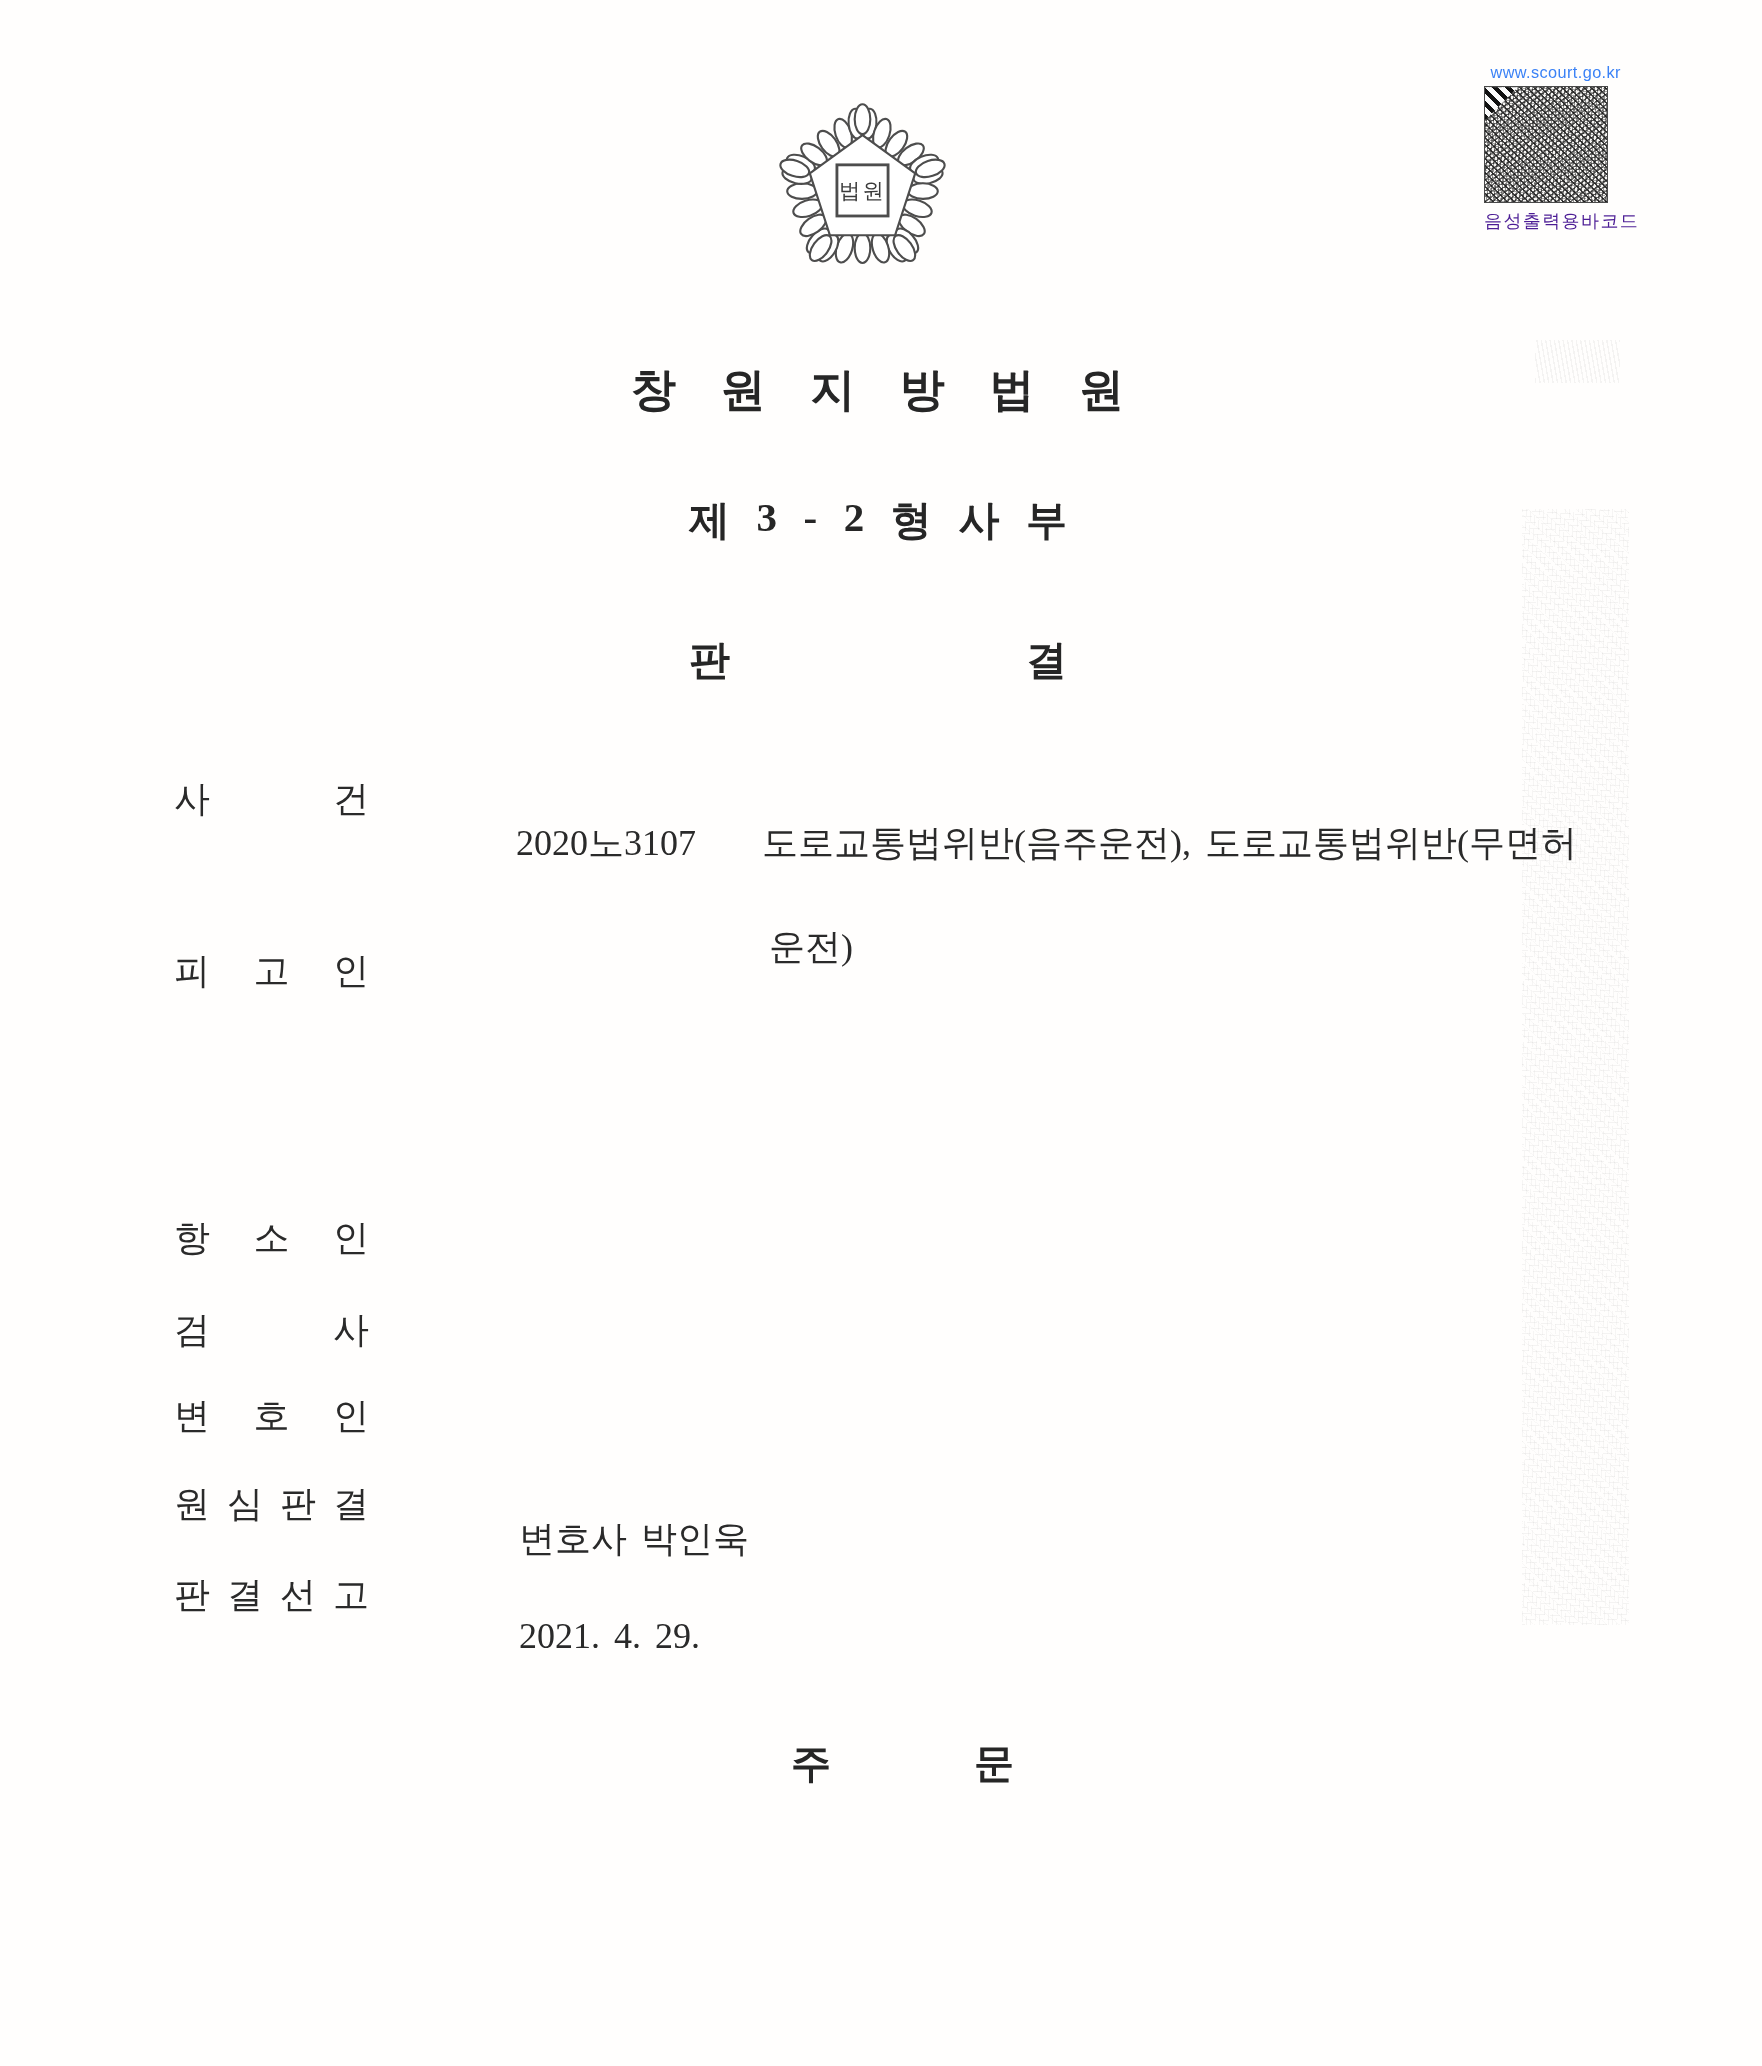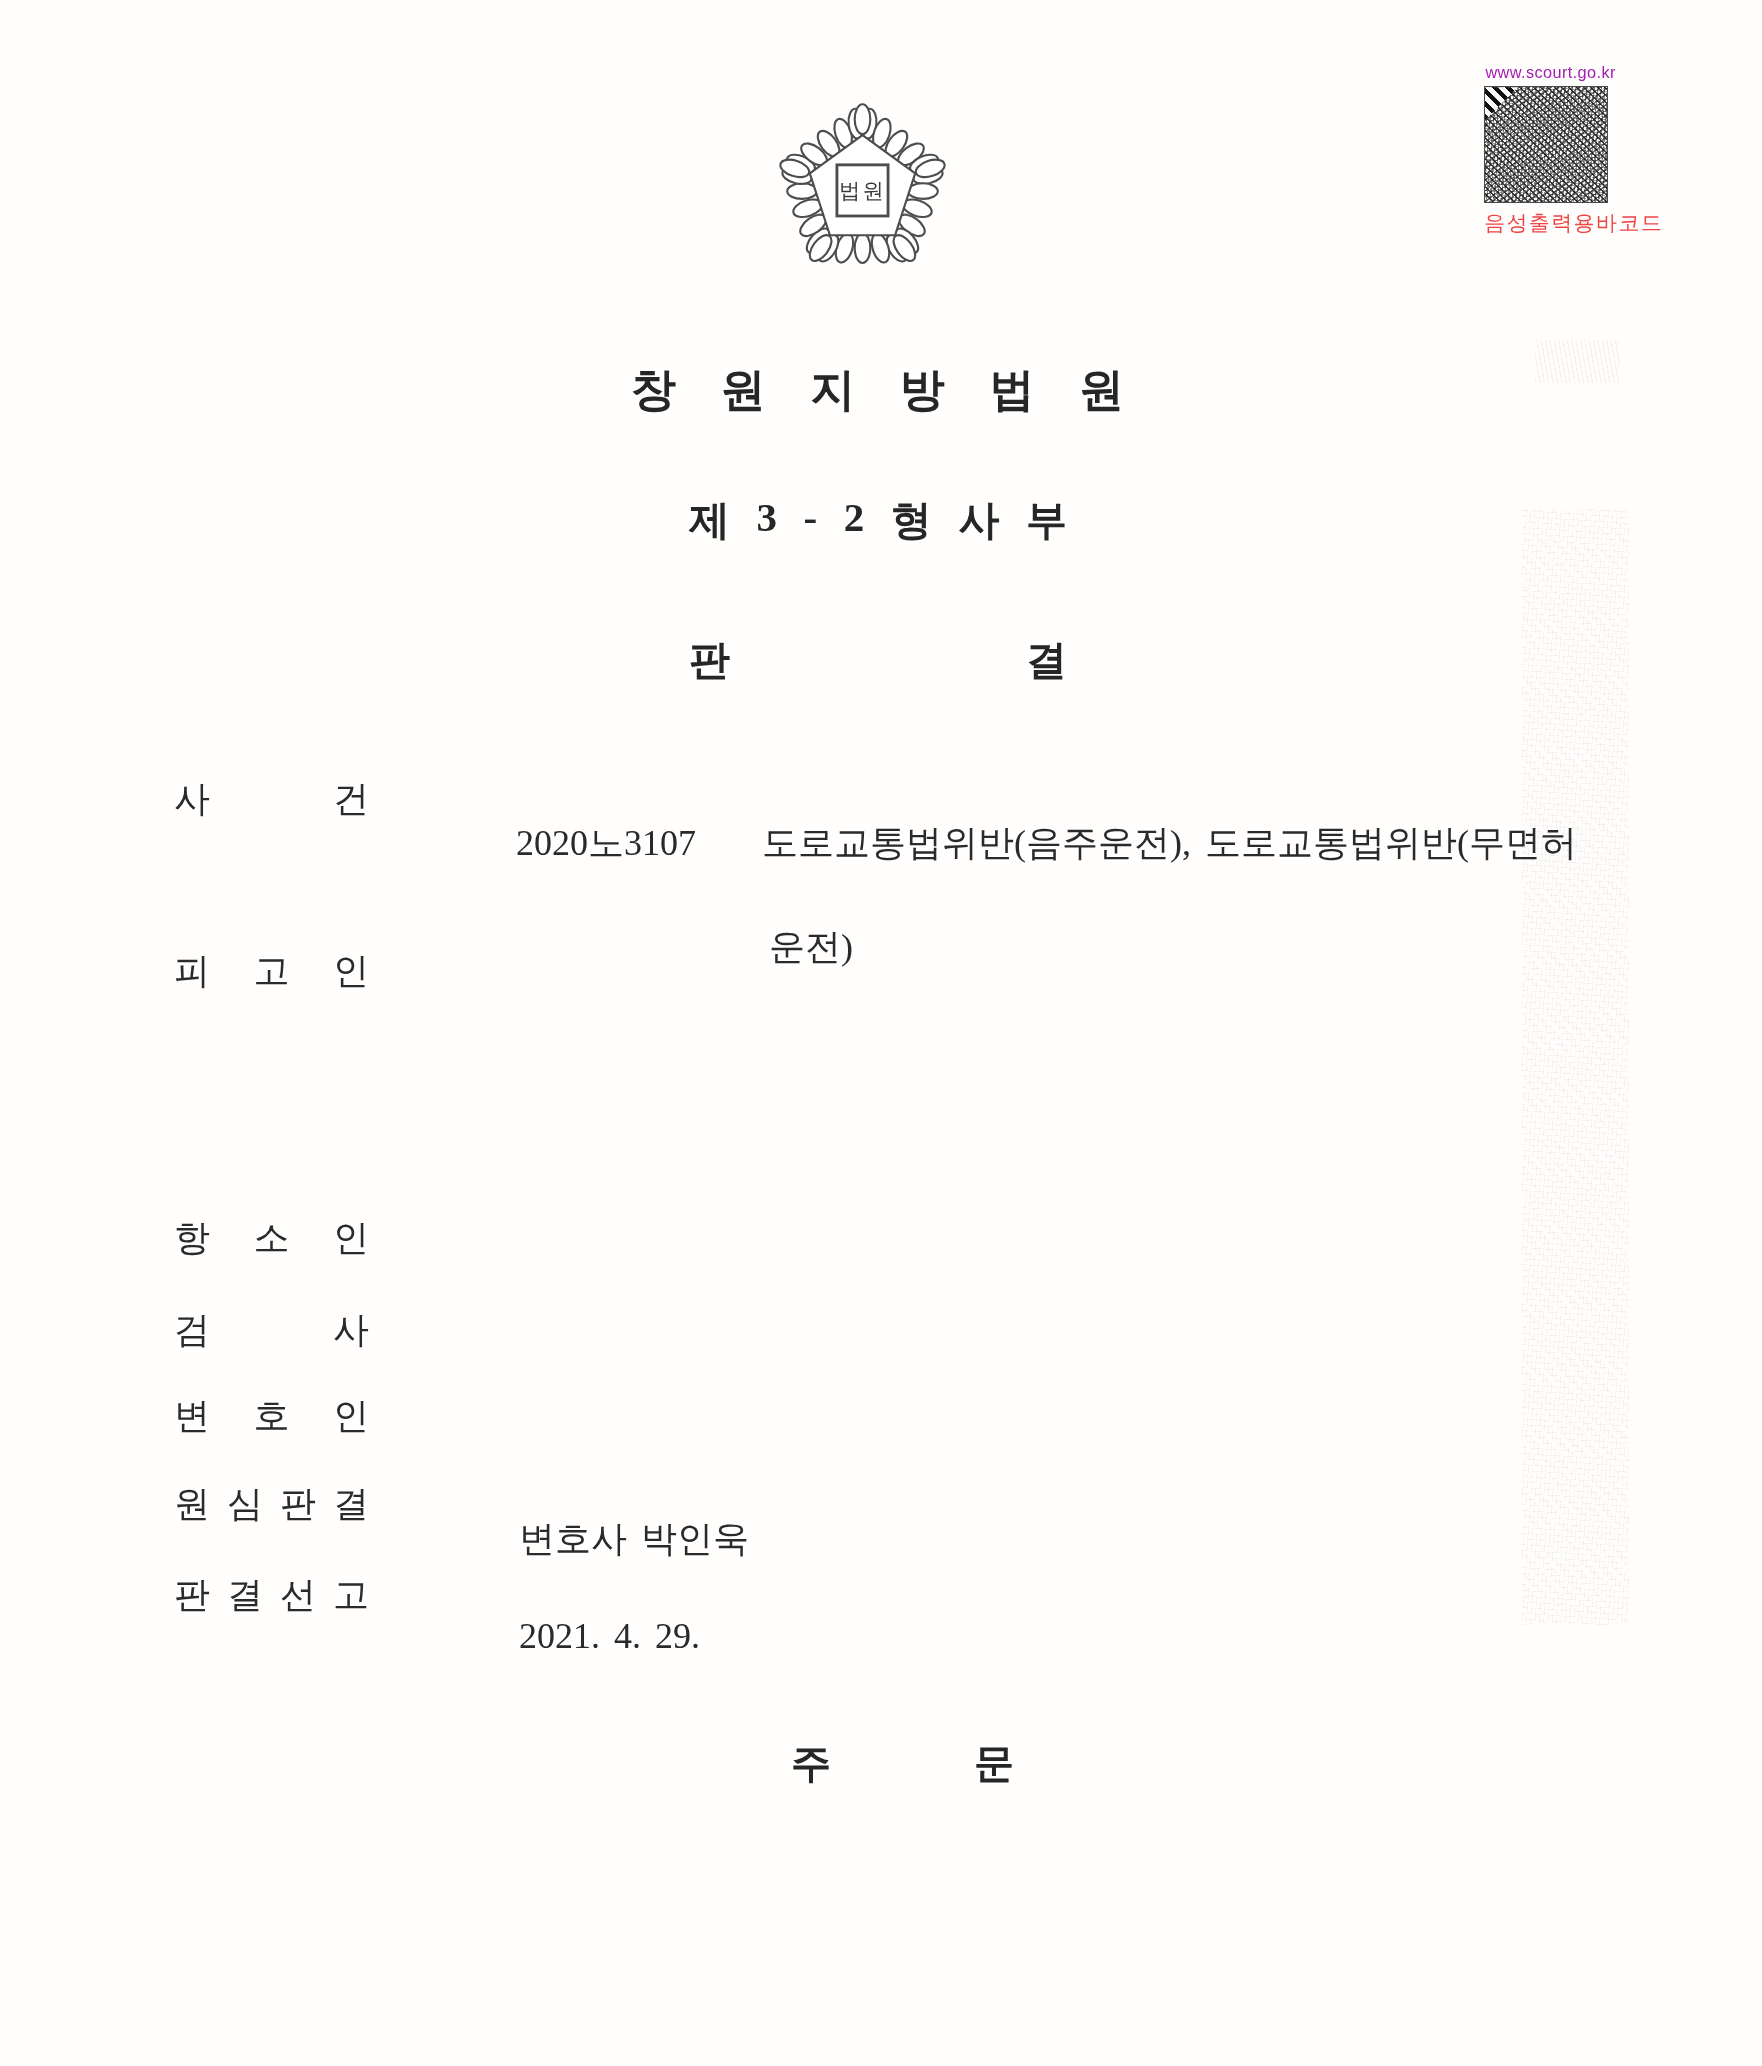--- a/index.html
+++ b/index.html
@@ -10,36 +10,36 @@
     background:#fffefd;
     overflow:hidden;
     font-family:"Liberation Serif","DejaVu Serif",serif;
     color:#232323;
   }
   
   .seal{position:absolute;left:773px;top:91px;width:179px;height:196px;}
   
   .barcode-block{position:absolute;left:1484px;top:63px;width:142px;
     font-family:"Liberation Sans","DejaVu Sans",sans-serif;text-align:center;}
-  .barcode-url{font-size:16.3px;color:#a21caf;letter-spacing:0.4px;white-space:nowrap;text-align:left;padding-left:1.4px;}
+  .barcode-url{font-size:16.3px;color:#3b82f6;letter-spacing:0.4px;white-space:nowrap;text-align:center;padding-left:1.4px;}
   .barcode{
     position:relative;margin-top:4.3px;width:122px;height:115px;
     border:1.4px solid #4a4a4a;background-color:#f4f3f1;
     background-image:
       repeating-linear-gradient(45deg, rgba(20,20,20,.75) 0 1.4px, transparent 1.4px 5px),
       repeating-linear-gradient(-37deg, rgba(30,30,30,.6) 0 1.4px, transparent 1.4px 4.3px),
       repeating-linear-gradient(95deg, rgba(15,15,15,.45) 0 1.4px, transparent 1.4px 3.6px),
       repeating-linear-gradient(8deg, rgba(40,40,40,.4) 0 0.7px, transparent 0.7px 2.8px);
   }
   .barcode-corner{
     position:absolute;left:0;top:0;width:33px;height:33px;
     background:repeating-linear-gradient(45deg,#111 0 4.3px,#fbfbfb 4.3px 9.2px);
     clip-path:polygon(0 0,100% 0,0 100%);
   }
-  .barcode-caption{margin-top:5.7px;font-size:21px;color:#ef4444;letter-spacing:1.4px;white-space:nowrap;}
+  .barcode-caption{margin-top:5.7px;font-size:18px;color:#4c1d95;letter-spacing:1.4px;white-space:nowrap;}
   
   .spread{display:flex;justify-content:space-between;position:absolute;margin:0;}
   
   .court-title{left:631px;top:360px;width:493px;font-size:45px;font-weight:700;color:#262626;}
   .division-title{left:689px;top:493px;width:378px;font-size:41px;font-weight:700;color:#262626;}
   .h-judgment{left:689px;top:633px;width:378px;font-size:41px;font-weight:700;color:#262626;}
   .h-disposition{left:791px;top:1736px;width:223px;font-size:40px;font-weight:700;color:#262626;}
   
   .row-label{left:174px;width:195px;font-size:36px;font-weight:400;color:#2a2a2a;}
   .val{position:absolute;font-size:36px;white-space:nowrap;color:#2a2a2a;word-spacing:5px;margin-top:44px;}

